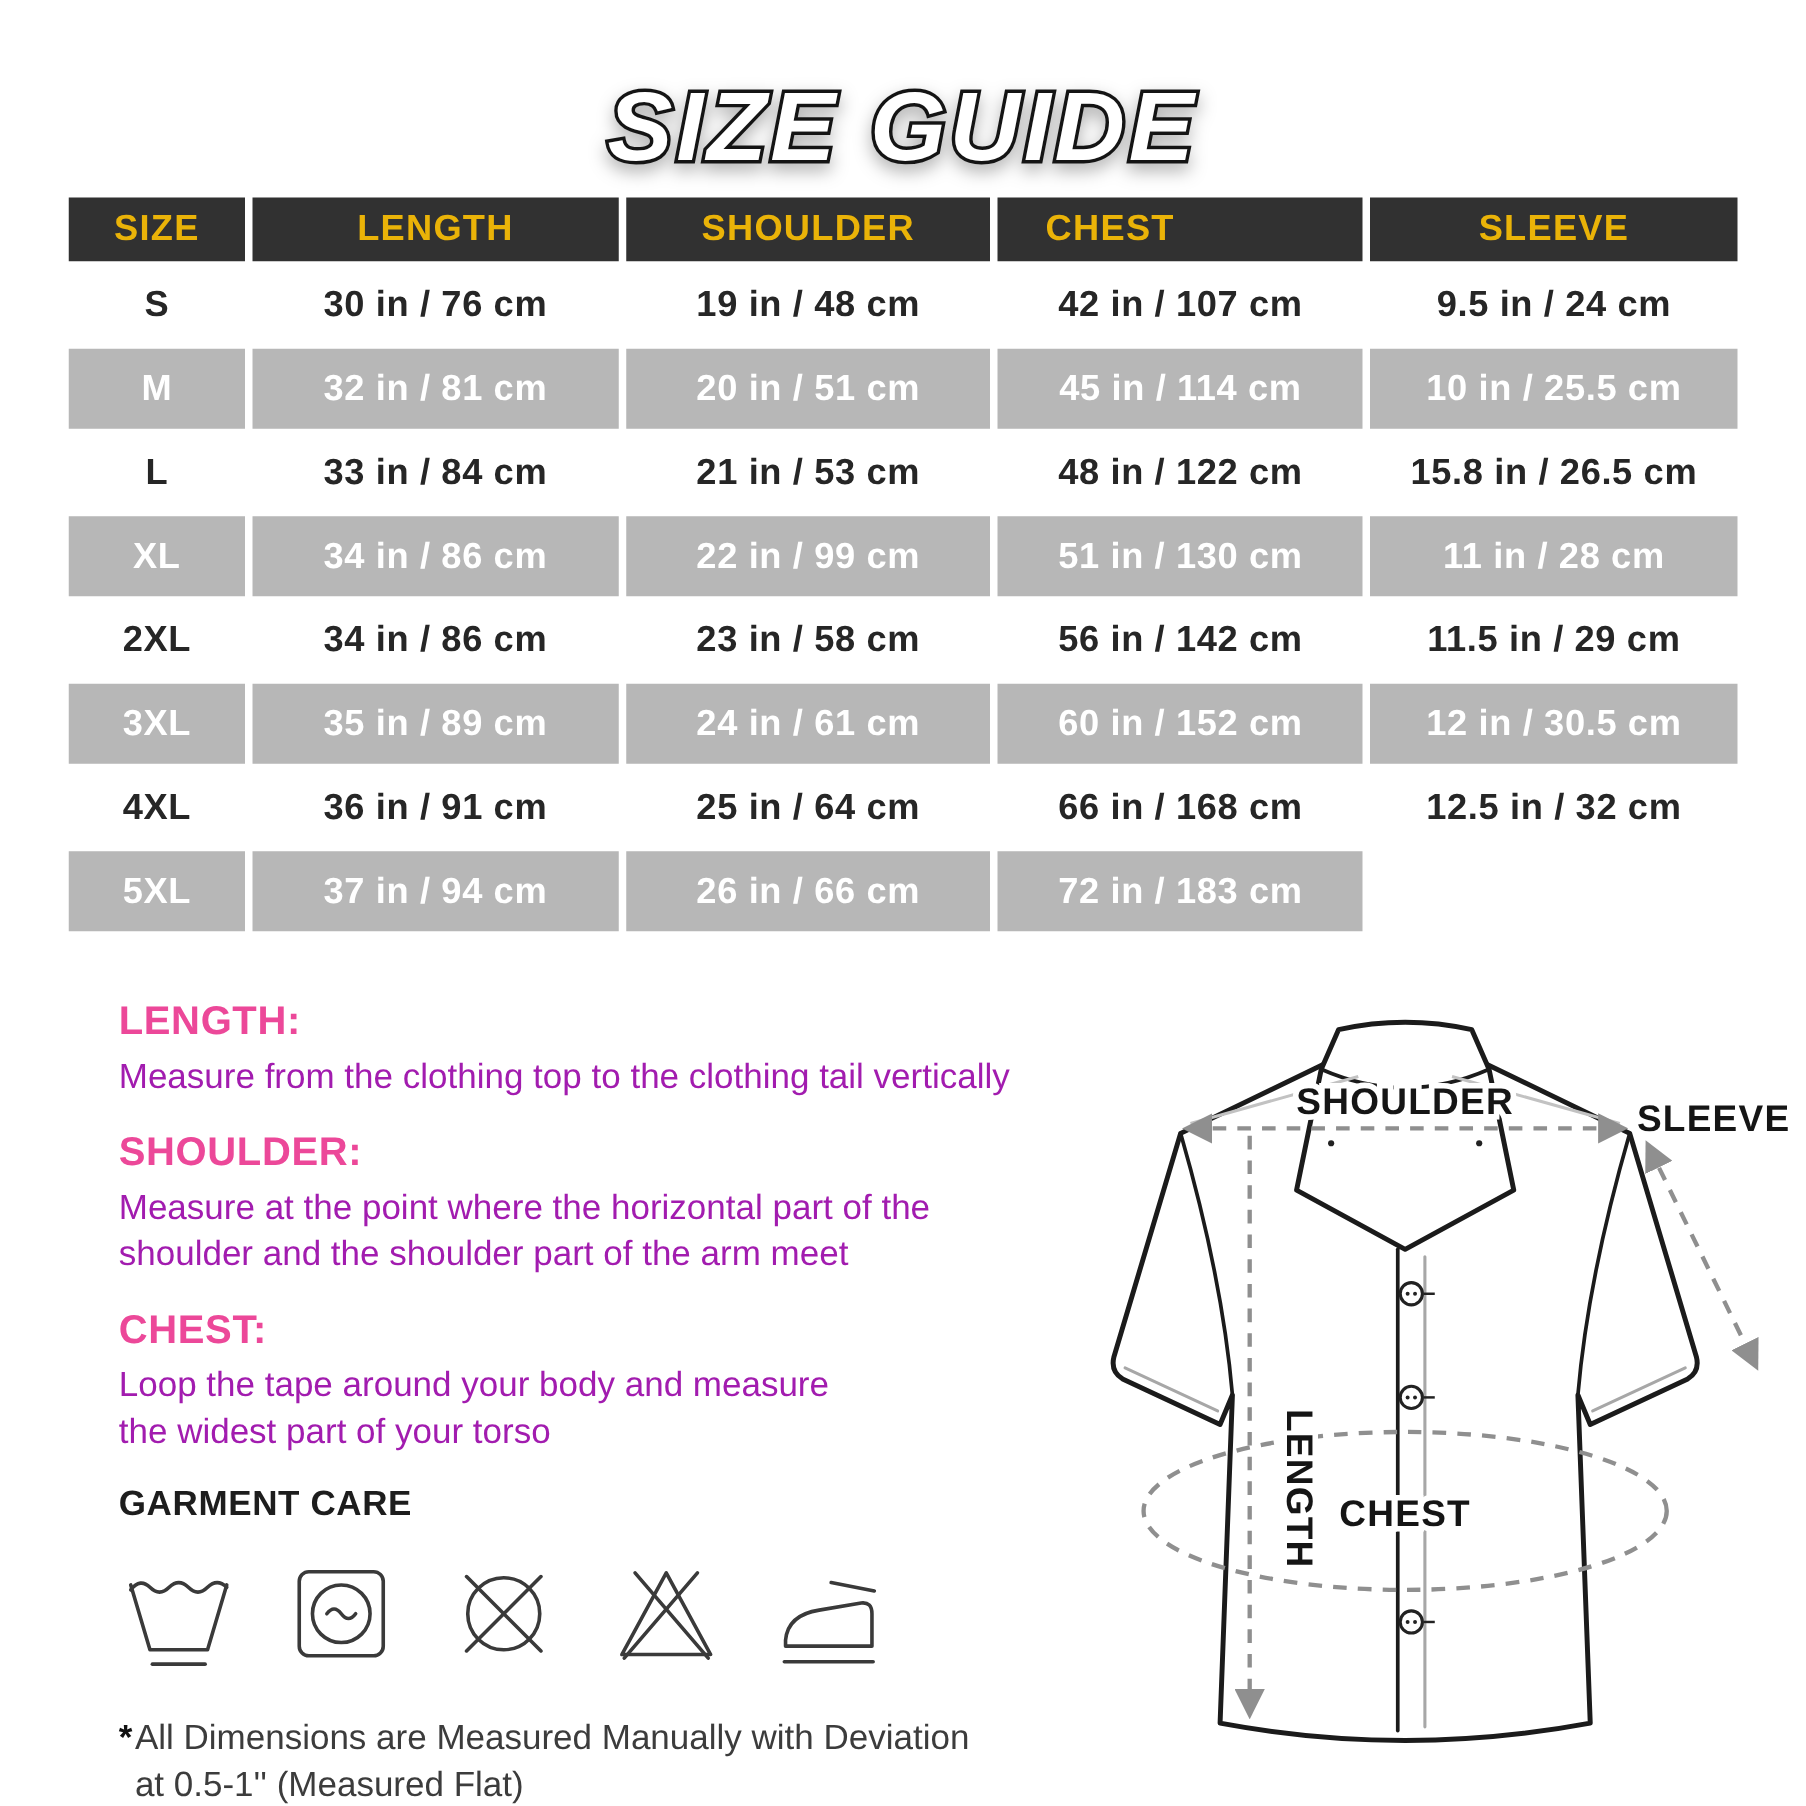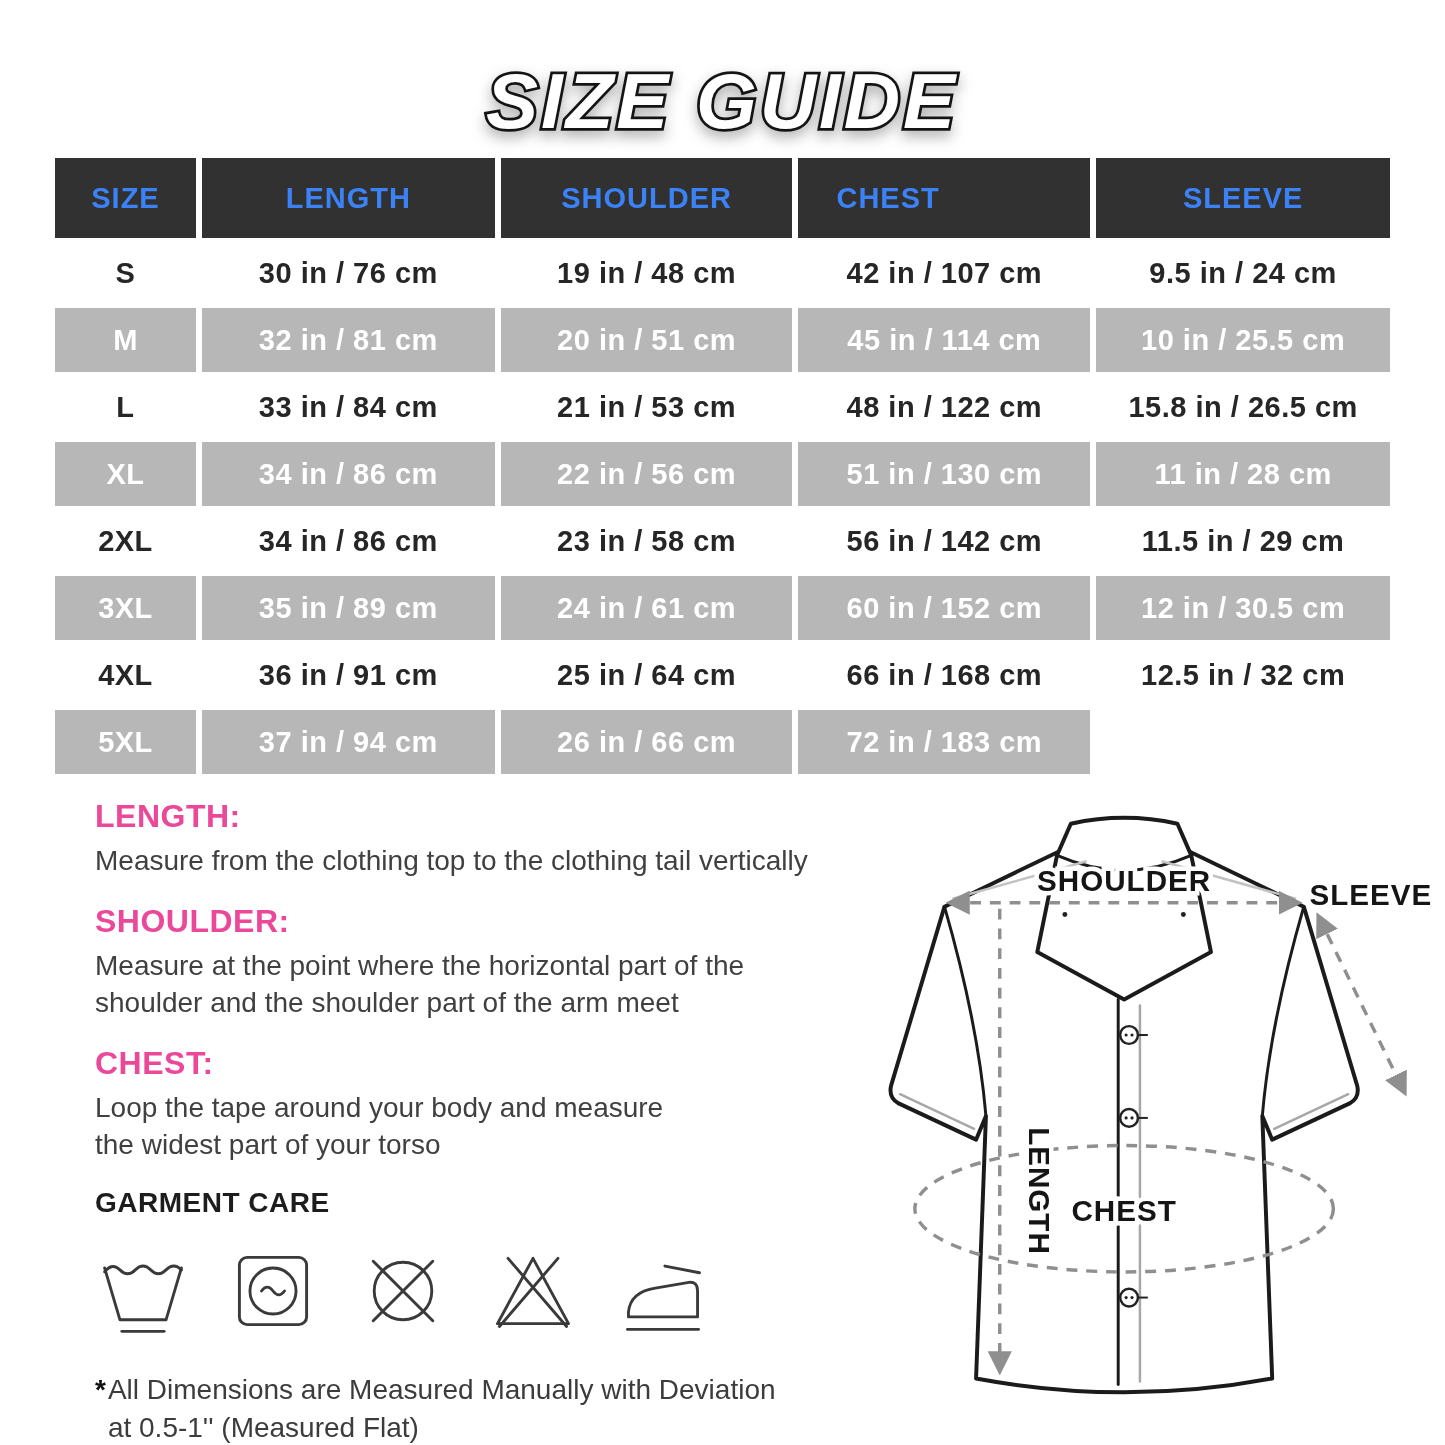--- a/index.html
+++ b/index.html
@@ -17,40 +17,40 @@
     filter:drop-shadow(0px 6px 7px rgba(0,0,0,0.30));
   }
 
   
   .size-table {
     position:absolute; left:55px; top:158px; width:1335px;
     display:grid; grid-template-columns:143fr 297fr 296fr 296fr 298fr;
     gap:3px 6px;
   }
   .th {
-    background:#313131; color:#3b82f6; height:80px;
+    background:#313131; color:#eab308; height:51px;
     display:flex; align-items:center; justify-content:center;
     font-weight:bold; font-size:29px; letter-spacing:1px;
   }
   .th.chest-header { justify-content:flex-start; padding-left:38px; box-sizing:border-box; }
   .td {
     height:64px; display:flex; align-items:center; justify-content:center;
     font-weight:bold; font-size:29px; letter-spacing:0.5px;
   }
   .td.gray  { background:#b7b7b7; color:#ffffff; }
   .td.white { background:#ffffff; color:#262626; }
 
   
   .info-col { position:absolute; left:95px; top:798px; width:790px; }
   .def-term {
     font-size:32px; font-weight:bold; color:#ec4899;
     letter-spacing:0.5px; margin:0 0 8px 0;
   }
   .def-text {
-    font-size:28px; color:#404040; line-height:1.3;
+    font-size:28px; color:#a21caf; line-height:1.3;
     margin:0 0 24px 0; white-space:pre-line;
   }
   .care-heading { font-size:28px; font-weight:bold; color:#1d1d1d; letter-spacing:0.5px; margin:4px 0 0 0; }
   .care-icons { display:flex; gap:34px; margin-top:22px; align-items:flex-start; }
   .care-icon { width:96px; height:100px; }
   .care-icon * { fill:none; stroke:#3a3a3a; stroke-width:3; stroke-linecap:round; stroke-linejoin:round; }
   .footnote { margin-top:30px; font-size:28px; color:#3c3c3c; line-height:1.35; display:flex; }
   .fn-star { font-weight:bold; color:#111111; margin-right:2px; }
   .fn-text { white-space:pre-line; }
 
@@ -97,21 +97,21 @@
       <div class="td gray">20 in / 51 cm</div>
       <div class="td gray">45 in / 114 cm</div>
       <div class="td gray">10 in / 25.5 cm</div>
       <div class="td white">L</div>
       <div class="td white">33 in / 84 cm</div>
       <div class="td white">21 in / 53 cm</div>
       <div class="td white">48 in / 122 cm</div>
       <div class="td white">15.8 in / 26.5 cm</div>
       <div class="td gray">XL</div>
       <div class="td gray">34 in / 86 cm</div>
-      <div class="td gray">22 in / 56 cm</div>
+      <div class="td gray">22 in / 99 cm</div>
       <div class="td gray">51 in / 130 cm</div>
       <div class="td gray">11 in / 28 cm</div>
       <div class="td white">2XL</div>
       <div class="td white">34 in / 86 cm</div>
       <div class="td white">23 in / 58 cm</div>
       <div class="td white">56 in / 142 cm</div>
       <div class="td white">11.5 in / 29 cm</div>
       <div class="td gray">3XL</div>
       <div class="td gray">35 in / 89 cm</div>
       <div class="td gray">24 in / 61 cm</div>

